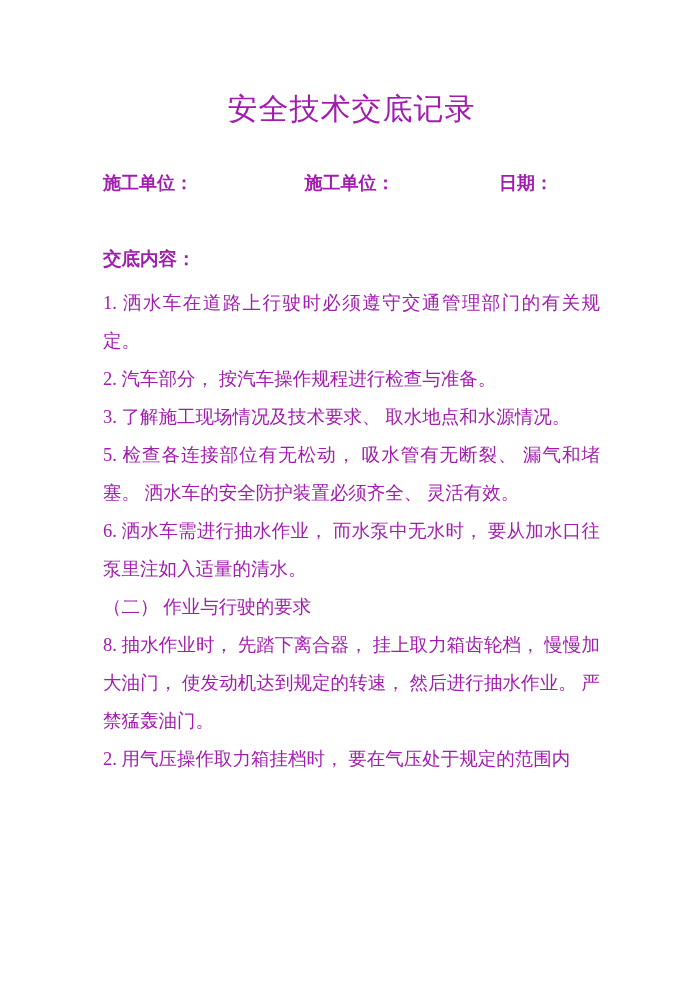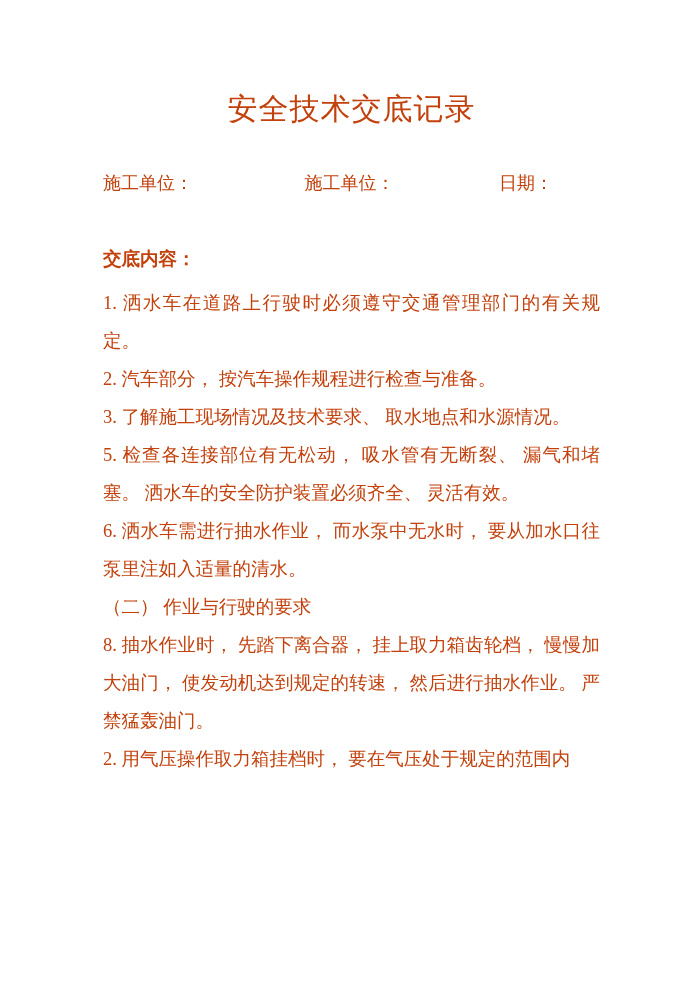--- a/index.html
+++ b/index.html
@@ -6,21 +6,21 @@
   html, body {
     margin: 0;
     padding: 0;
     background: #ffffff;
   }
   .page {
     position: relative;
     width: 700px;
     height: 990px;
     background: #ffffff;
-    color: #c2410c;
+    color: #a21caf;
     font-family: "Liberation Serif", serif;
     overflow: hidden;
     border-radius: 28px;
   }
   .content {
     position: absolute;
     left: 103px;
     top: 0;
     width: 497px;
   }
@@ -33,20 +33,21 @@
     line-height: 42px;
   }
   .header-row {
     margin-top: 40px;
     font-size: 18px;
     line-height: 26px;
     white-space: nowrap;
   }
   .header-row .hfield {
     display: inline-block;
+    font-weight: bold;
   }
   .header-row .hf1 { width: 197px; }
   .header-row .hf2 { width: 190px; }
   .header-row .hf3 { width: auto; }
   .section-heading {
     margin-top: 50px;
     font-size: 18.5px;
     font-weight: bold;
     line-height: 26px;
   }

